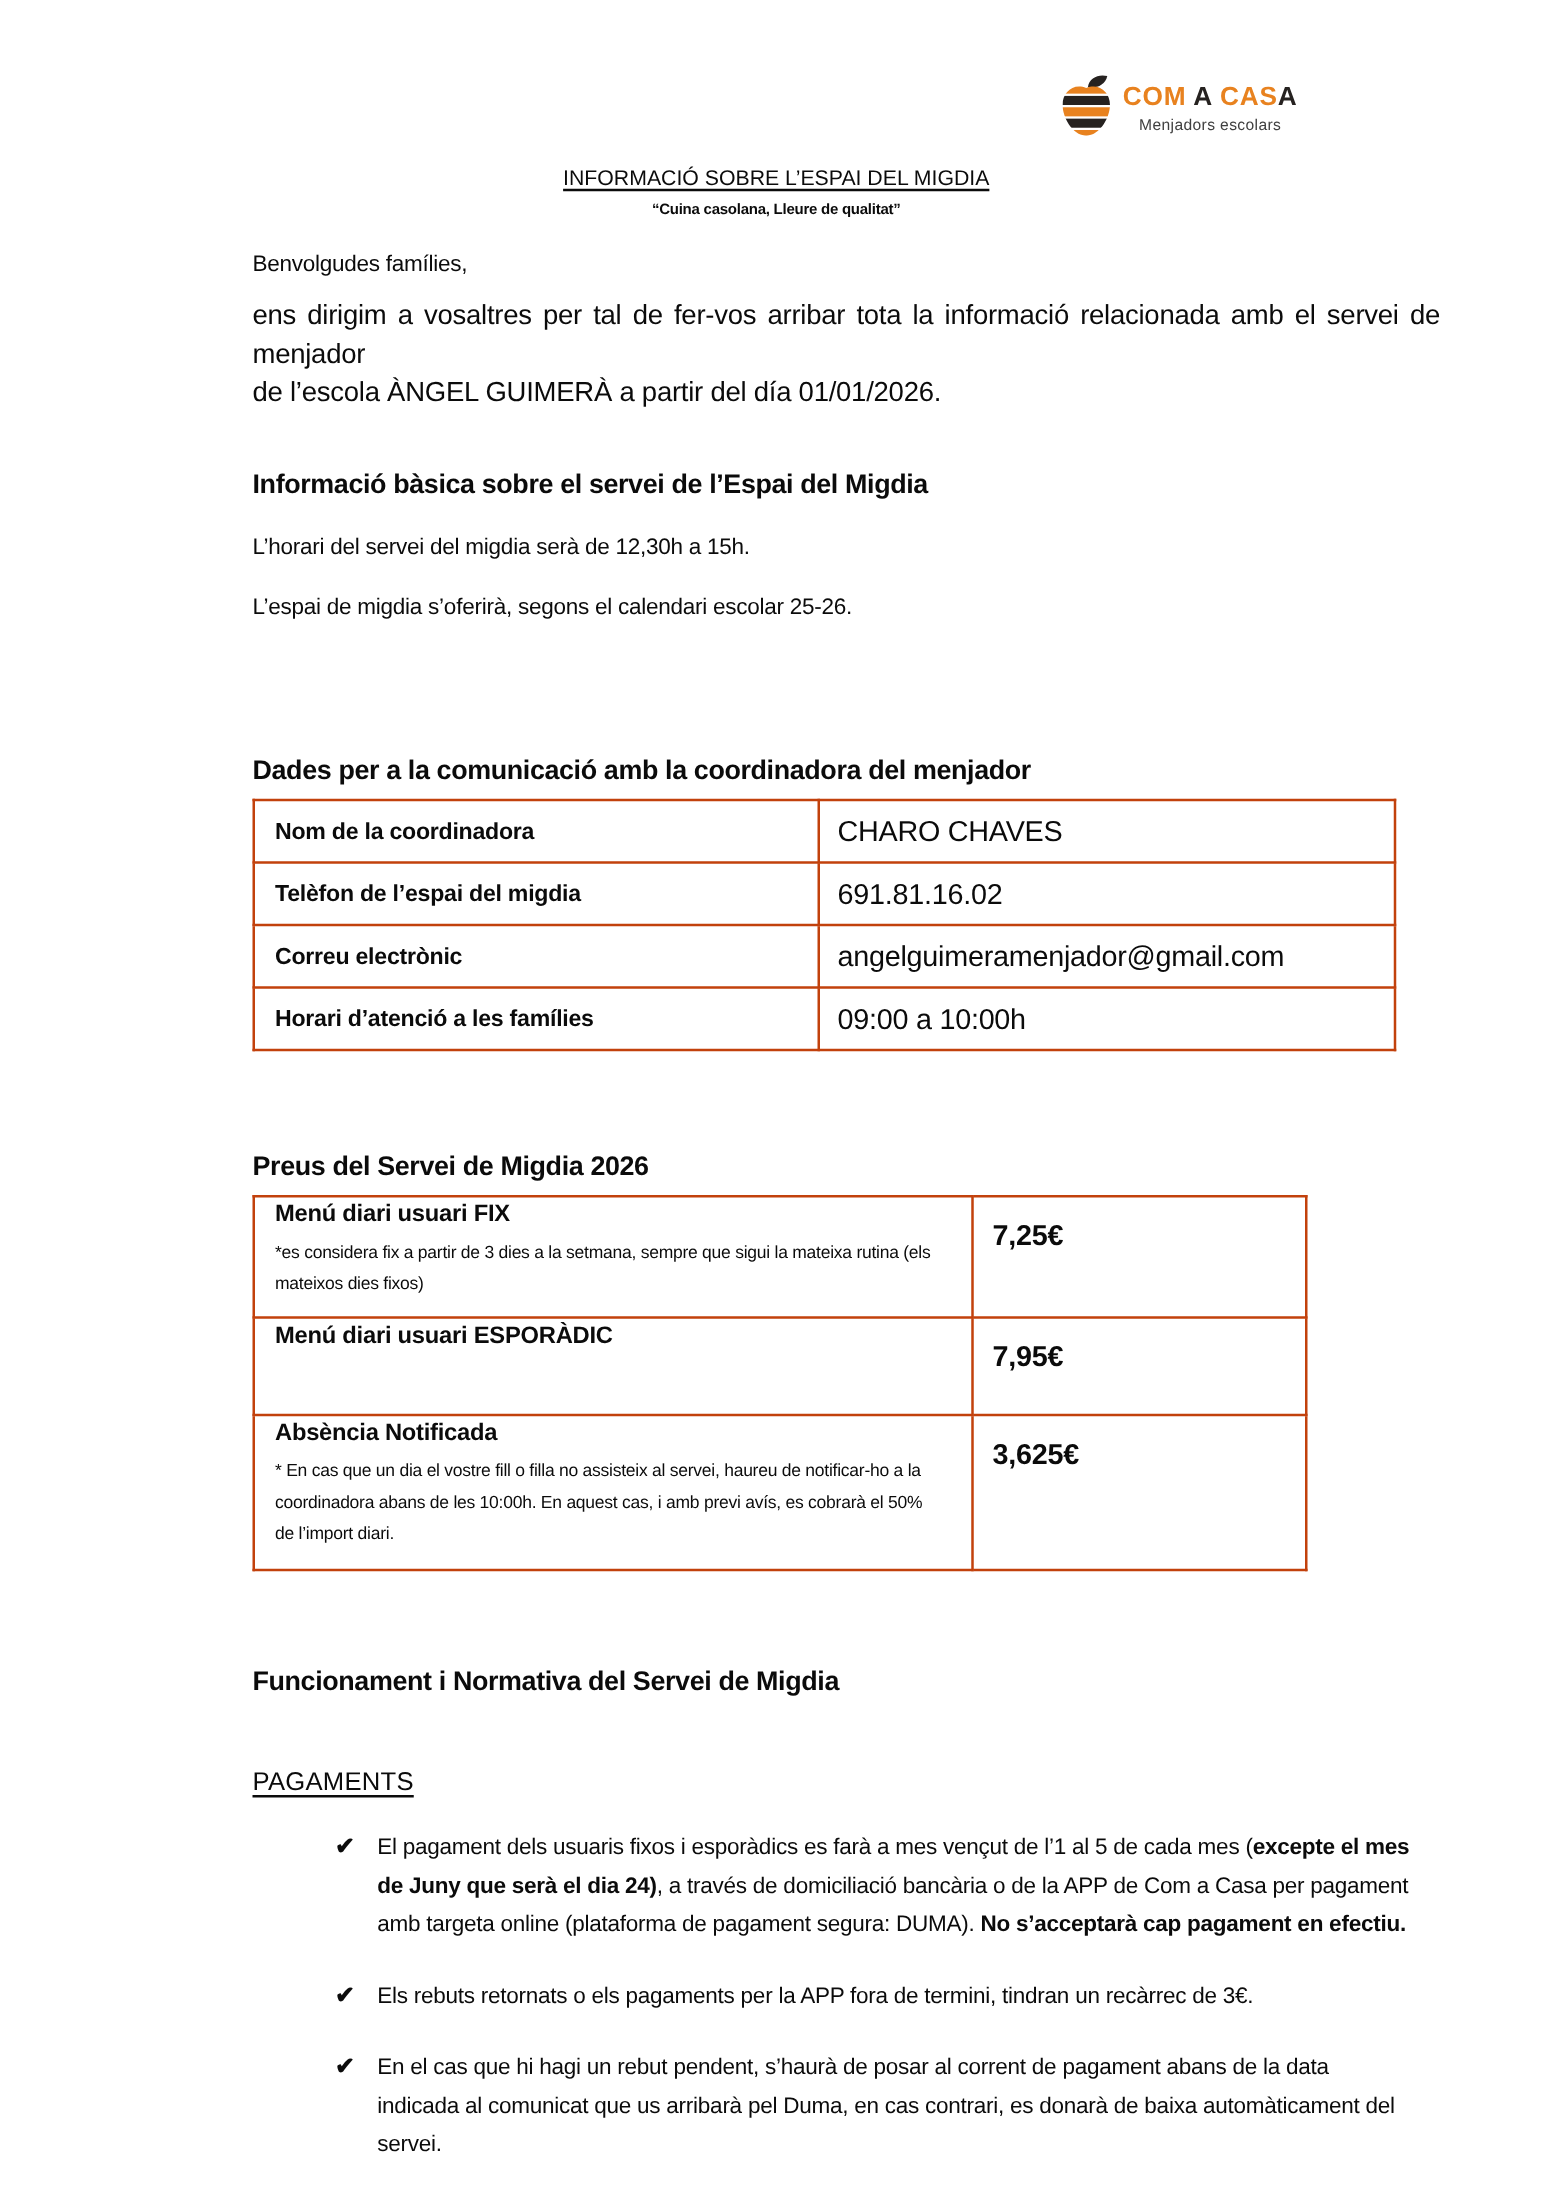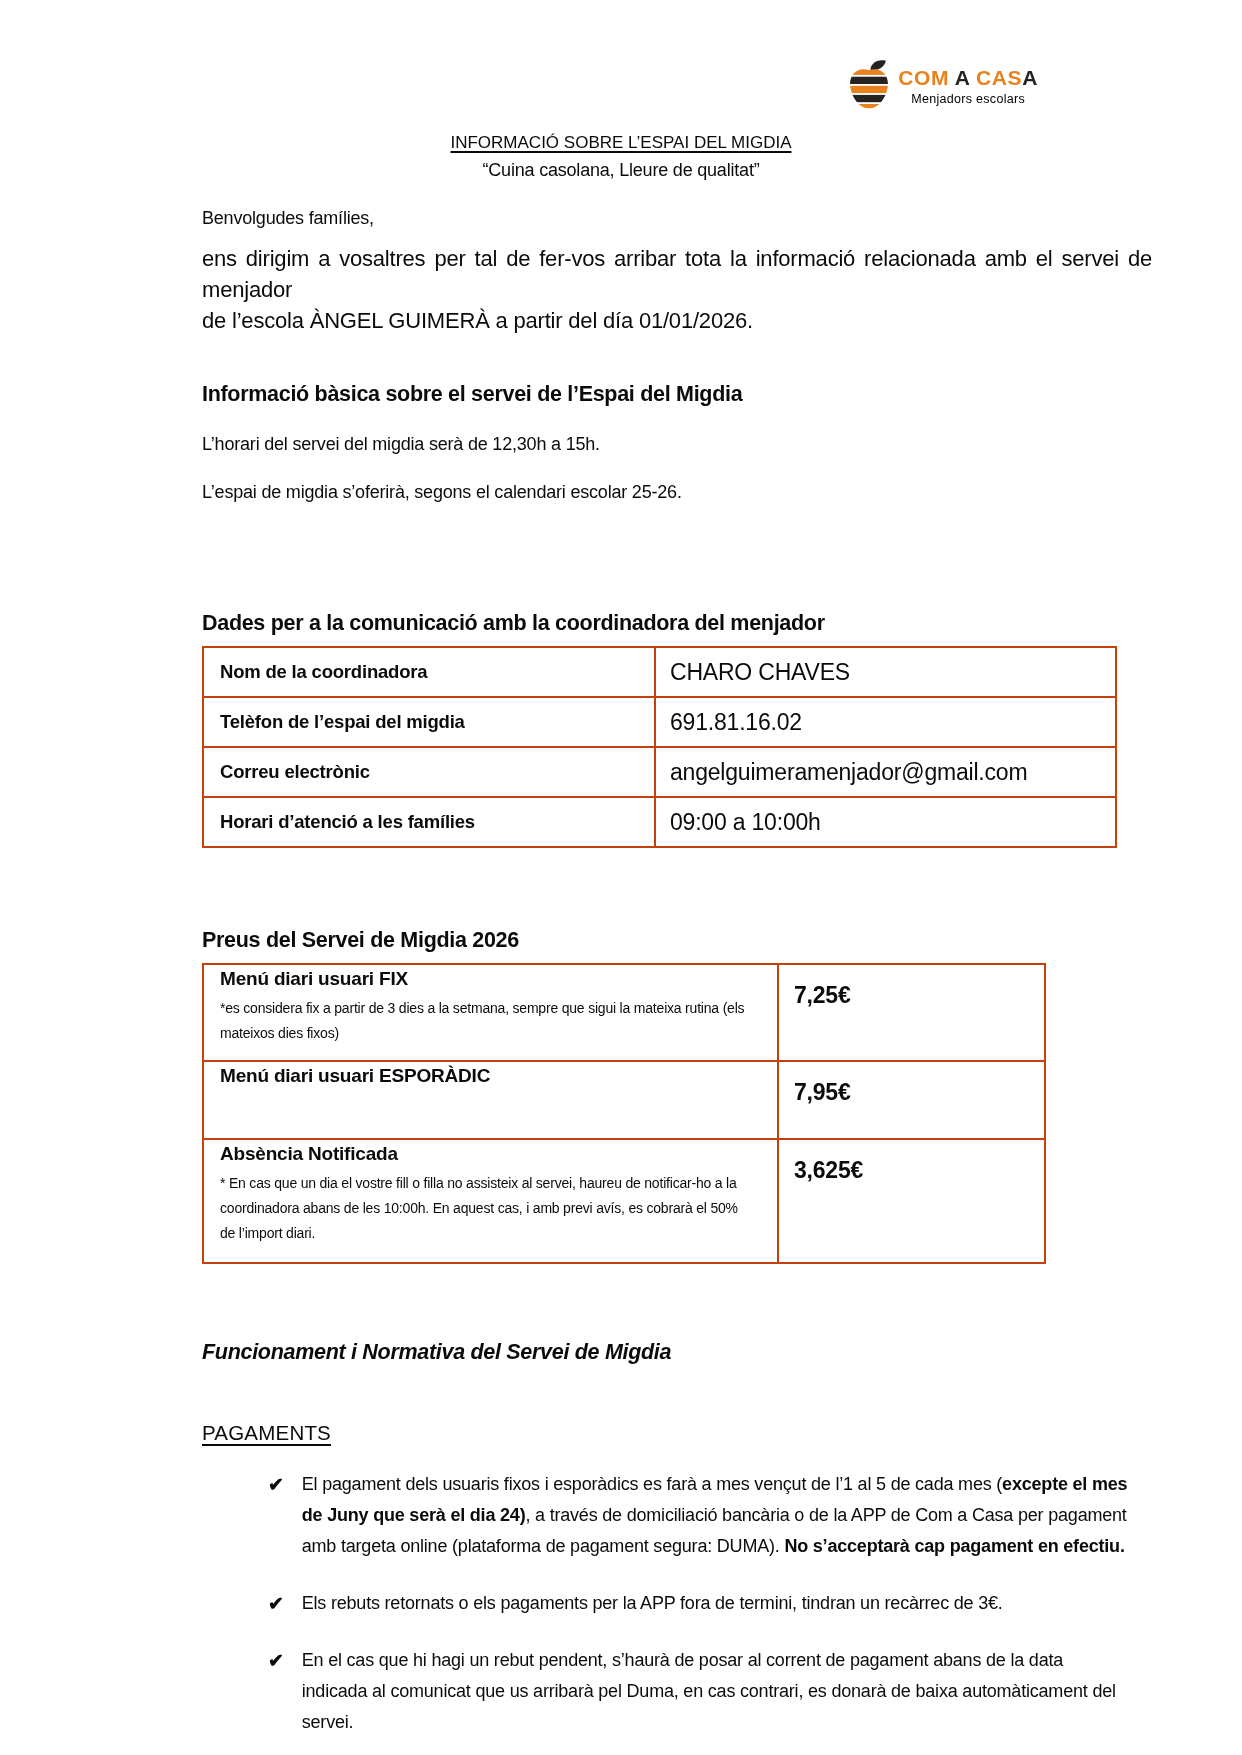--- a/index.html
+++ b/index.html
@@ -31,49 +31,49 @@
     font-size: 21px;
     font-weight: bold;
     letter-spacing: 0.6px;
     white-space: nowrap;
     line-height: 1.1;
   }
   .brand-orange { color: #E8821F; }
   .brand-dark { color: #262220; }
   .tagline {
     font-size: 12.5px;
-    color: #000000;
+    color: #404040;
     letter-spacing: 0.3px;
     margin-top: 3px;
   }
 
   
   .doc-header { margin-top: 133px; text-align: center; }
   .doc-title {
     display: inline-block;
     font-size: 17px;
     text-decoration: underline;
     text-decoration-thickness: 1.5px;
     text-underline-offset: 3px;
     letter-spacing: 0;
   }
-  .doc-subtitle { margin-top: 7px; font-size: 18px; font-weight: normal; }
+  .doc-subtitle { margin-top: 7px; font-size: 12px; font-weight: bold; }
 
   
   .greeting { margin-top: 27px; font-size: 18px; }
   .intro-para { margin-top: 14px; width: 950px; font-size: 22px; line-height: 31px; }
   .para-line { text-align: justify; text-align-last: justify; }
   .para-line.last { text-align: left; text-align-last: left; }
 
   
   .h-section { font-size: 21.5px; font-weight: bold; letter-spacing: -0.3px; }
   .h-basic { margin-top: 46px; }
   .h-dades { margin-top: 108px; }
   .h-preus { margin-top: 80px; }
-  .h-func  { margin-top: 76px; font-style: italic; }
+  .h-func  { margin-top: 76px; }
 
   .body-line { margin-top: 27px; font-size: 18px; }
 
   
   table { border-collapse: collapse; margin-top: 10px; }
   td { border: 2px solid #c2410c; vertical-align: middle; }
 
   .contact-table { width: 915px; }
   .contact-table td { height: 50px; }
   .contact-table .c-label { width: 452px; padding-left: 16px; font-size: 18.5px; font-weight: bold; }

